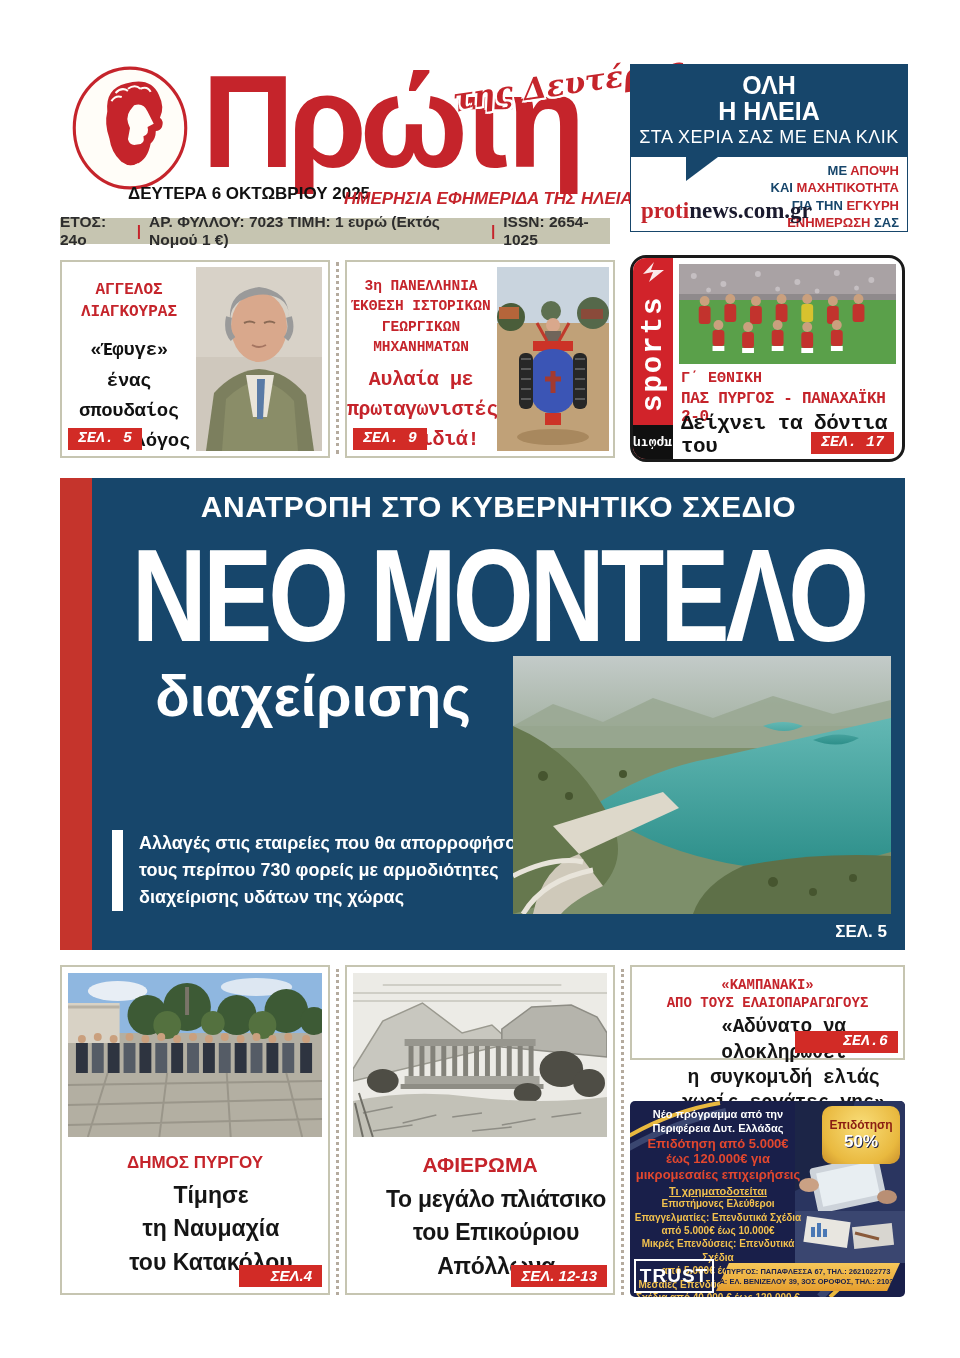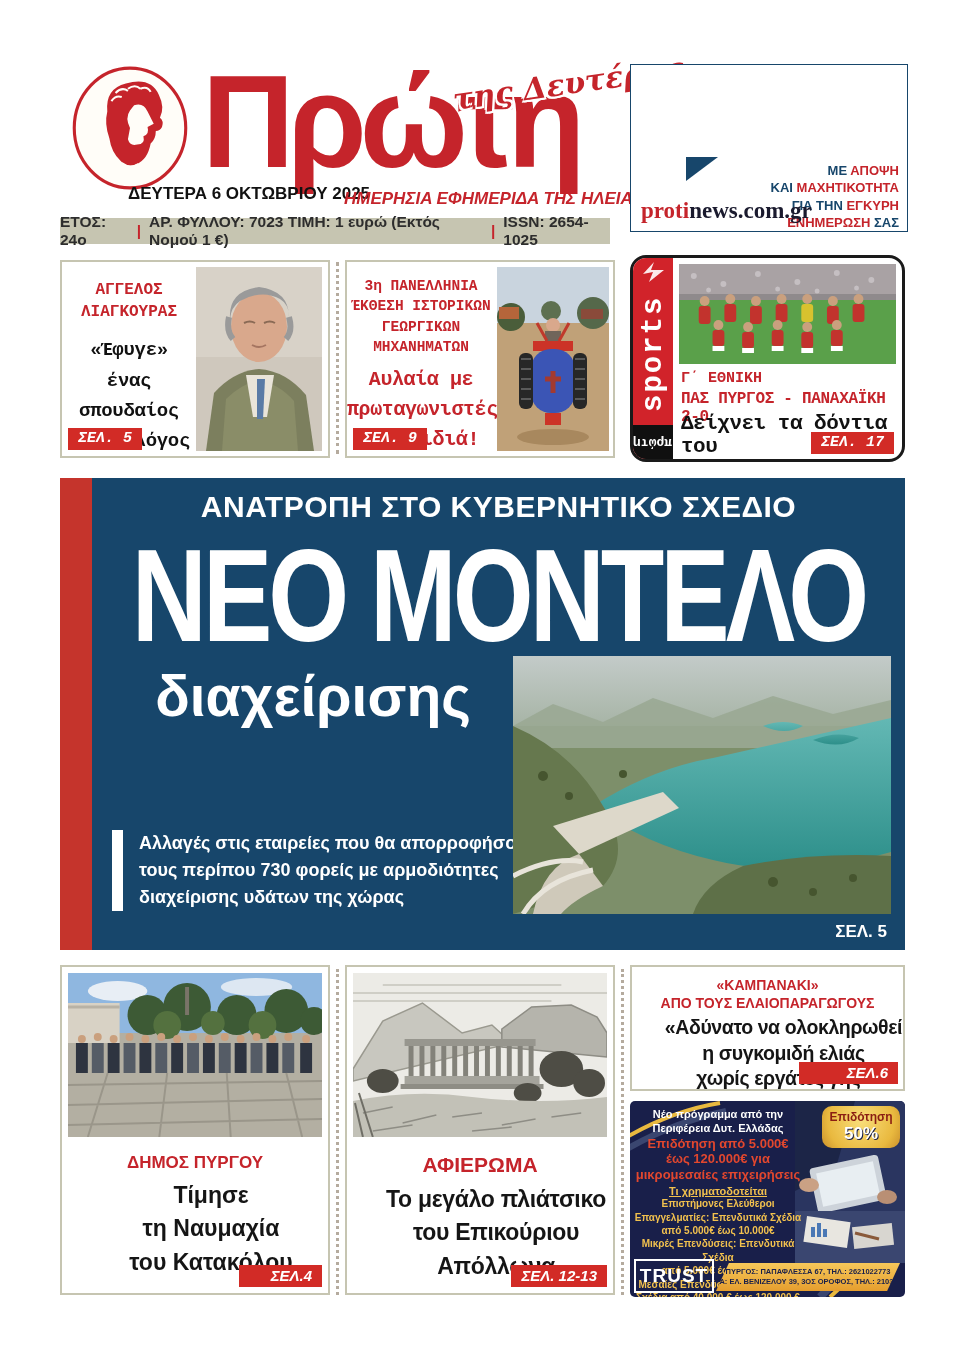--- a/index.html
+++ b/index.html
@@ -78,21 +78,21 @@
       box-sizing:border-box;text-align:center;}
   .b-headline{font-weight:bold;color:#151515;line-height:1.45;margin-left:32px;}
 
   .ad{position:absolute;left:570px;top:136px;width:275px;height:196px;background:#191F4A;
       border-radius:5px;overflow:hidden;}
   .ad-text{position:absolute;left:4px;top:7px;width:168px;text-align:center;}
   .ad-l1{color:#fff;font-size:11px;font-weight:bold;line-height:1.25;}
   .ad-red{color:#E2472E;font-size:13px;font-weight:bold;line-height:1.2;}
   .ad-fund{color:#F2C14E;font-size:11px;font-weight:bold;text-decoration:underline;margin-top:3px;}
   .ad-gold{color:#F2C14E;font-size:10px;font-weight:bold;line-height:1.34;}
-  .ad-badge{position:absolute;right:5px;top:5px;width:78px;height:42px;border-radius:10px;
+  .ad-badge{position:absolute;right:5px;top:5px;width:78px;height:58px;border-radius:10px;
       background:radial-gradient(circle at 50% 35%,#F9DE7A,#E9B93F 70%,#C98F2B);
       display:flex;flex-direction:column;align-items:center;justify-content:center;}
   .ad-badge .bl1{color:#8A1E12;font-size:12px;font-weight:bold;}
   .ad-badge .bl2{color:#fff;font-size:17px;font-weight:bold;text-shadow:1px 1px 0 #191F4A;}
   .ad-logo{position:absolute;left:4px;bottom:4px;width:80px;height:34px;border:2px solid #fff;
       box-sizing:border-box;color:#fff;font-weight:bold;font-size:19px;letter-spacing:1px;
       display:flex;align-items:center;justify-content:center;}
   .ad-bar{position:absolute;left:86px;right:5px;bottom:6px;height:28px;
       background:linear-gradient(#F6C85A,#E59E2E);clip-path:polygon(7% 0,100% 0,93% 100%,0 100%);
       display:flex;flex-direction:column;align-items:center;justify-content:center;
@@ -111,20 +111,25 @@
       <path d="M44 28 q6 -6 12 -2 M56 24 q7 -5 12 0 M68 24 q7 -3 10 3 M40 36 q4 -6 10 -4" stroke="#fffdf8" stroke-width="2" fill="none"></path>
       <path d="M50 96 q8 6 16 1" stroke="#fffdf8" stroke-width="2" fill="none"></path>
     </svg>
   </div>
   <div class="abs masthead-title">Πρώτη</div>
   <div class="abs masthead-edition">της Δευτέρας</div>
   <div class="abs masthead-date">ΔΕΥΤΕΡΑ 6 ΟΚΤΩΒΡΙΟΥ 2025</div>
   <div class="abs masthead-tagline">ΗΜΕΡΗΣΙΑ ΕΦΗΜΕΡΙΔΑ ΤΗΣ ΗΛΕΙΑΣ</div>
 
   <div class="abs promo">
+    <div class="promo-bubble">
+      <div class="b1">ΟΛΗ</div>
+      <div class="b1">Η ΗΛΕΙΑ</div>
+      <div class="b3">ΣΤΑ ΧΕΡΙΑ ΣΑΣ ΜΕ ΕΝΑ ΚΛΙΚ</div>
+    </div>
     <div class="promo-tail"></div>
     <div class="promo-slogan">
       <div><span>ΜΕ </span><span class="red">ΑΠΟΨΗ</span></div>
       <div><span>ΚΑΙ </span><span class="red">ΜΑΧΗΤΙΚΟΤΗΤΑ</span></div>
       <div><span>ΓΙΑ ΤΗΝ </span><span class="red">ΕΓΚΥΡΗ</span></div>
       <div><span class="red">ΕΝΗΜΕΡΩΣΗ</span><span> ΣΑΣ</span></div>
     </div>
     <div class="promo-site"><span class="red">proti</span><span>news.com.gr</span></div>
   </div>
 
@@ -453,21 +458,21 @@
       <div class="b-headline" style="font-size:23px;margin-top:6px;letter-spacing:-.3px;">
         <div>Το μεγάλο πλιάτσικο</div>
         <div>του Επικούριου</div>
         <div>Απόλλωνα</div>
       </div>
       <div class="badge" style="right:6px;bottom:6px;">ΣΕΛ. 12-13</div>
     </div>
 
     <div class="dotsep" style="left:561px;height:326px;"></div>
 
-    <div class="bstory" style="left:570px;width:275px;height:126px;">
+    <div class="bstory" style="left:570px;width:275px;height:95px;font-family:Liberation Mono, monospace;">
       <div class="kicker-red" style="margin-top:9px;font-size:14px;font-weight:bold;line-height:1.3;">
         <div>«ΚΑΜΠΑΝΑΚΙ»</div>
         <div>ΑΠΟ ΤΟΥΣ ΕΛΑΙΟΠΑΡΑΓΩΓΟΥΣ</div>
       </div>
       <div class="b-headline" style="font-size:19.5px;margin-top:3px;line-height:1.3;letter-spacing:-.4px;">
         <div>«Αδύνατο να ολοκληρωθεί</div>
         <div>η συγκομιδή ελιάς</div>
         <div>χωρίς εργάτες γης»</div>
       </div>
       <div class="badge" style="right:5px;bottom:5px;padding-left:48px;">ΣΕΛ.6</div>

